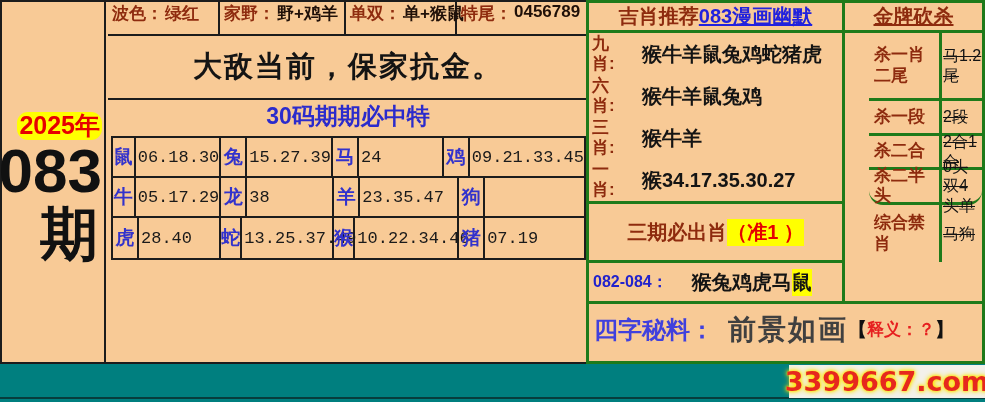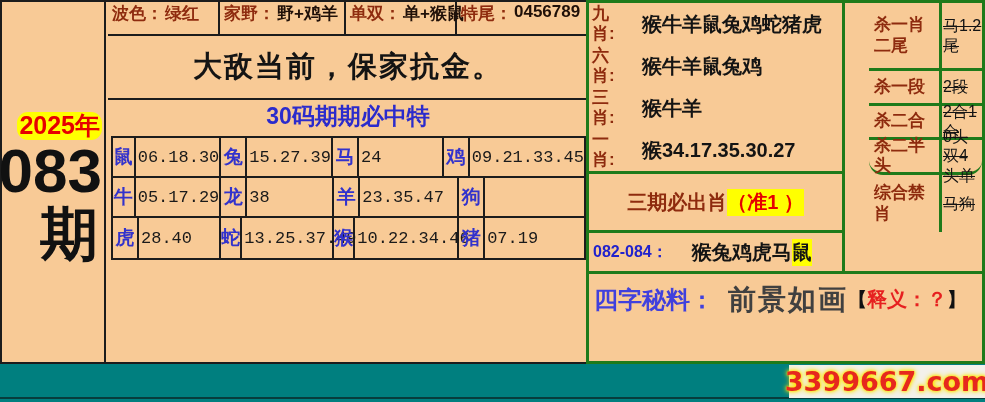--- a/index.html
+++ b/index.html
@@ -87,21 +87,21 @@
   .kill-value { flex:1; border-left:3px solid #1F7A1A; padding-left:1px; display:flex; flex-wrap:wrap;
                 align-content:center; color:#141414; font-size:16px; line-height:1.2; }
   .kill-value .strike { text-decoration:line-through; word-break:break-all; }
   .kill-blue { color:#2222CC; }
 
   .secret-row { height:54px; border-top:3px solid #1F7A1A; display:flex; align-items:center;
                 padding-left:5px; white-space:nowrap; }
   .secret-label { color:#4040DD; font-size:24px; font-weight:bold; margin-right:14px; }
   .secret-value { color:#404040; font-size:28px; font-weight:bold; letter-spacing:2px; }
   .secret-bracket { color:#111; font-size:19px; font-weight:bold; }
-  .secret-note { color:#E62020; font-size:20px; font-weight:bold; }
+  .secret-note { color:#E62020; font-size:17px; font-weight:bold; }
 
   
   .footer { position:absolute; left:0; top:364px; width:985px; height:38px; background:#007F7F; }
   .footer-line { position:absolute; left:0; top:33px; width:985px; height:2px; background:#073D3D; }
   .site-box { position:absolute; right:0; top:1px; width:196px; height:33px; background:#F3F1EB;
               display:flex; align-items:center; justify-content:center; color:#E6281E;
               font-size:27px; font-weight:bold; font-family:"DejaVu Sans", sans-serif;
               text-shadow:0 0 2px #FFE400, 0 0 4px #FFE400, 0 0 6px #FFE400; cursor:pointer; }
 </style>
 </head>
@@ -192,20 +192,27 @@
           <div class="zpair">
             <div class="zanimal">猪</div>
             <div class="znums">07.19</div>
           </div>
         </div>
       </div>
     </div>
   </div>
 
   <div class="right-panel">
+    <div class="rp-header">
+      <div class="rp-title">
+        <span>吉肖推荐</span>
+          <span class="rp-link">083漫画幽默</span>
+      </div>
+      <div class="kill-title">金牌砍杀</div>
+    </div>
 
     <div class="rp-body">
       <div class="rp-left">
         <div class="xiao-block">
           <div class="xiao-row">
             <div class="xiao-label">九肖:</div>
             <div class="xiao-value">猴牛羊鼠兔鸡蛇猪虎</div>
           </div>
           <div class="xiao-row">
             <div class="xiao-label">六肖:</div>

